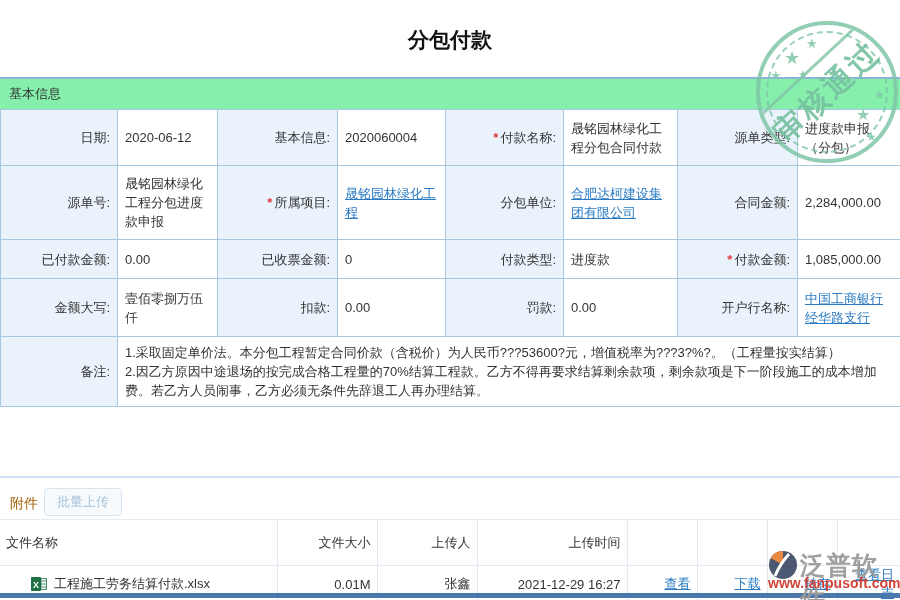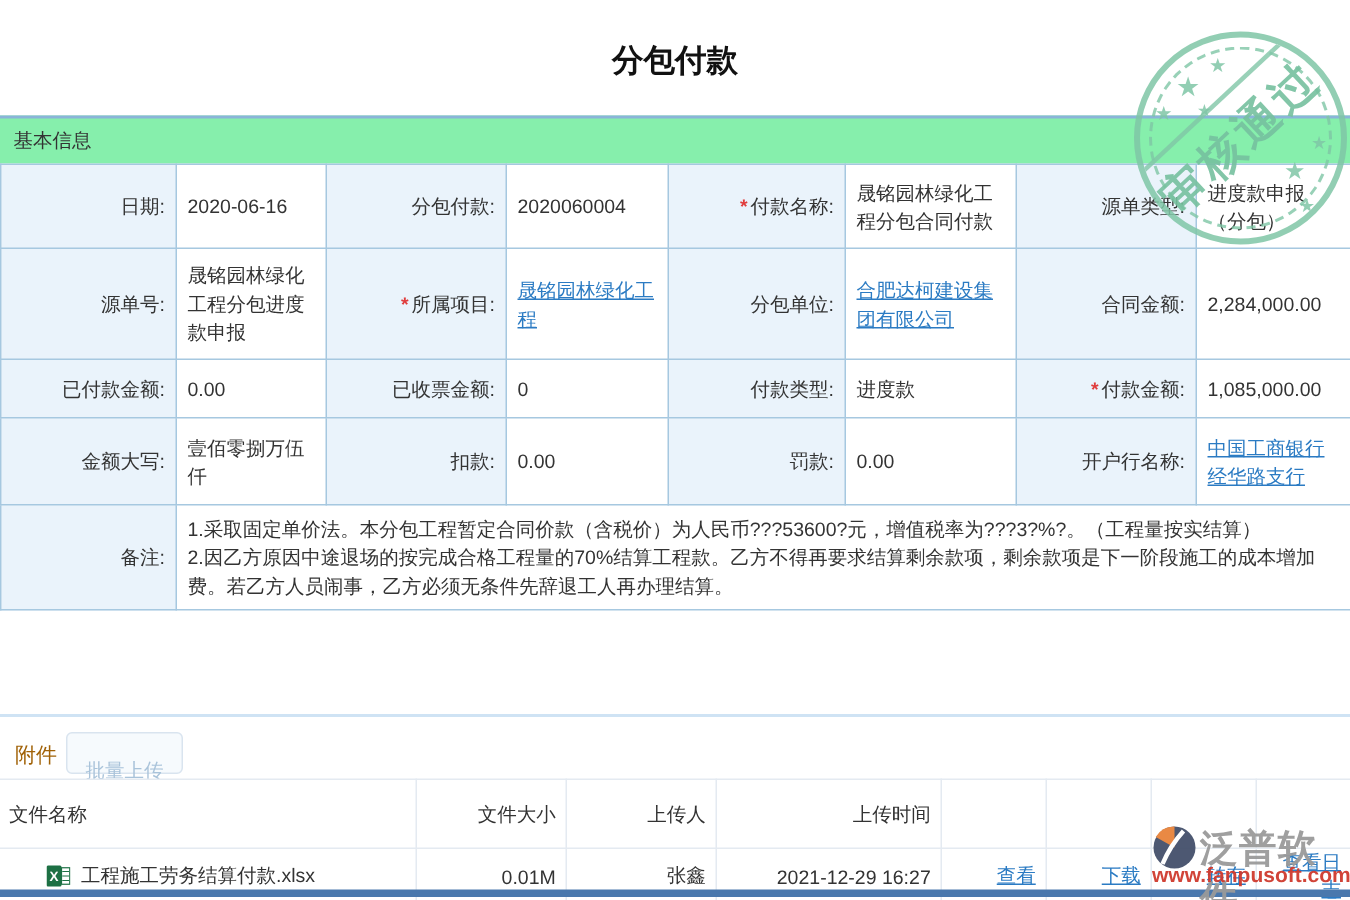--- a/index.html
+++ b/index.html
@@ -27,21 +27,21 @@
   td.lbl{background:#eaf3fb;text-align:right;color:#333;}
   td.val{background:#fff;text-align:left;color:#333;}
   a.lnk{color:#2b7bc3;text-decoration:underline;cursor:pointer;}
   .req{color:#e03c3c;margin-right:2px;font-weight:bold;}
   .remark-cell{white-space:pre-line;line-height:21px;padding:4px 10px;}
   .divider{position:absolute;top:476px;left:0;width:900px;height:2px;background:#cfe3f4;}
 
   .attach-title{position:absolute;left:10px;top:495px;font-size:14px;color:#a16207;}
   .upload-btn{
     position:absolute;left:44px;top:488px;height:28px;box-sizing:border-box;
-    padding:12px 12px;border:1px solid #d9e4ef;border-radius:4px;
+    padding:0 12px;border:1px solid #d9e4ef;border-radius:4px;
     background:#f6fafd;color:#a9c3da;font-size:13px;line-height:26px;cursor:pointer;
   }
   .attach-table{position:absolute;top:519px;left:0;width:900px;font-size:13px;}
   .attach-table td{
     border:1px solid #e4eaf1;vertical-align:middle;padding:0 6px;color:#333;background:#fff;
   }
   .attach-table tr td:first-child{border-left:none;}
   .attach-table tr td:last-child{border-right:none;}
   .attach-table .hrow td{height:45px;font-family:Liberation Serif, serif;}
   .attach-table .frow td{height:28px;}
@@ -94,22 +94,22 @@
       <col style="width:120px">
       <col style="width:108px">
     <col style="width:118px">
       <col style="width:114px">
       <col style="width:120px">
       <col style="width:103px">
   </colgroup>
   <tbody>
       <tr style="height:56px">
     <td class="lbl"><span>日期:</span></td>
-    <td class="val">2020-06-16</td>
-    <td class="lbl"><span>分包付款:</span></td>
+    <td class="val">2020-06-12</td>
+    <td class="lbl"><span>基本信息:</span></td>
     <td class="val">2020060004</td>
     <td class="lbl"><span class="req">*</span><span>付款名称:</span></td>
     <td class="val">晟铭园林绿化工程分包合同付款</td>
     <td class="lbl"><span>源单类型:</span></td>
     <td class="val">进度款申报（分包）</td>
   </tr>
   <tr style="height:74px">
     <td class="lbl"><span>源单号:</span></td>
     <td class="val">晟铭园林绿化工程分包进度款申报</td>
     <td class="lbl"><span class="req">*</span><span>所属项目:</span></td>

